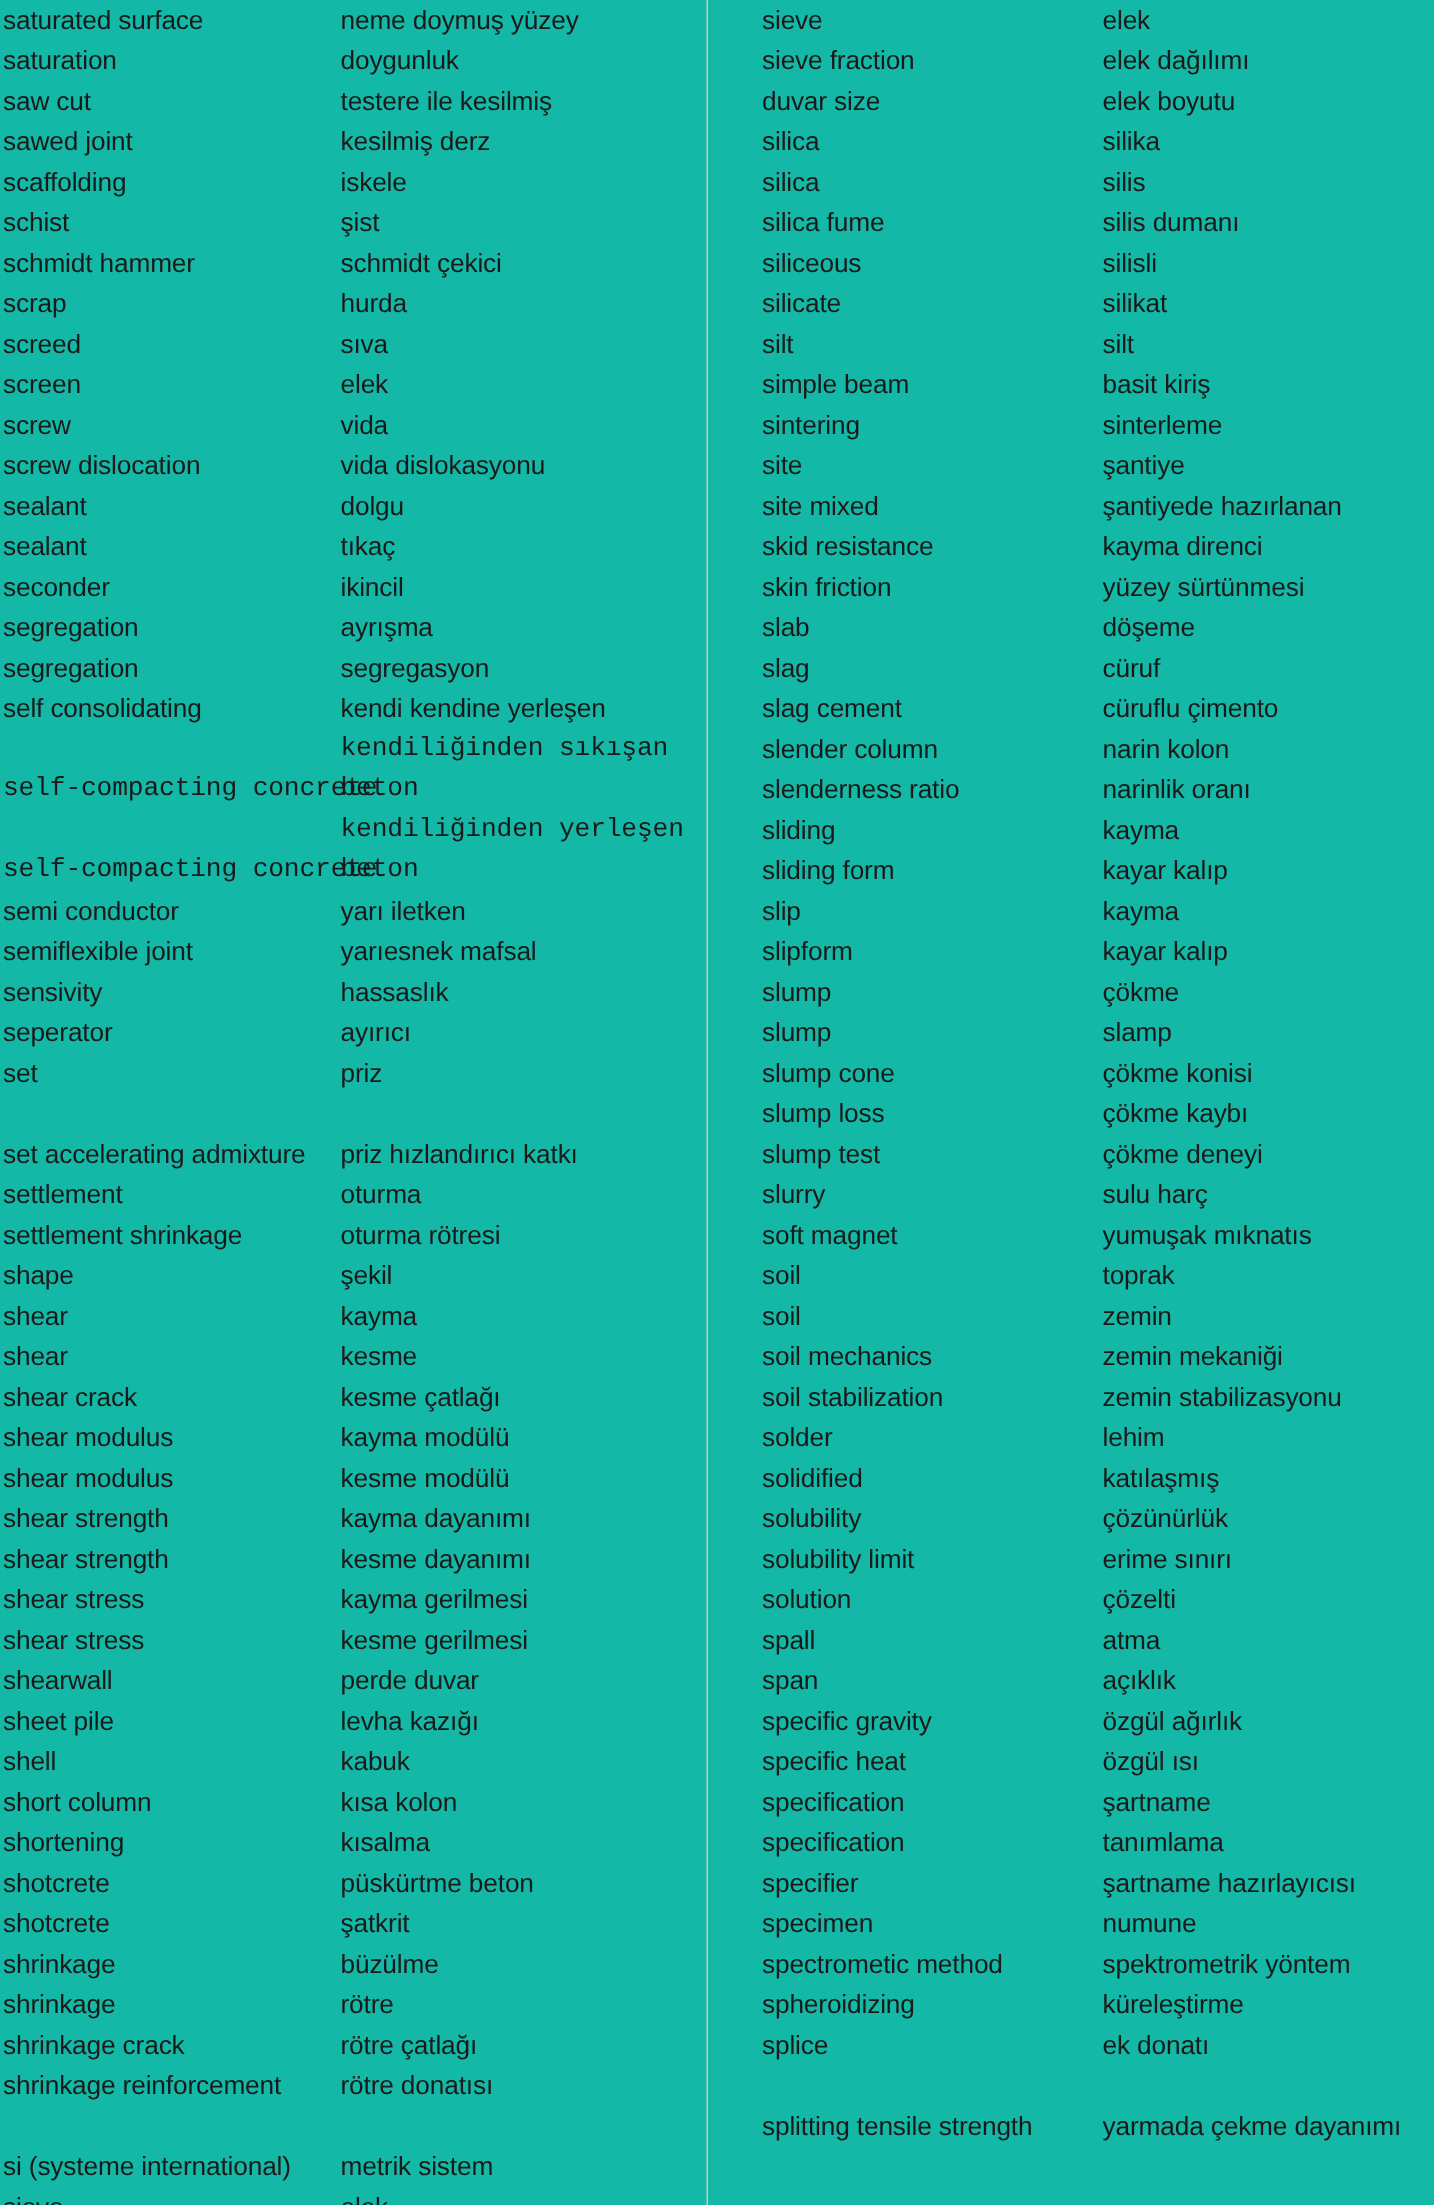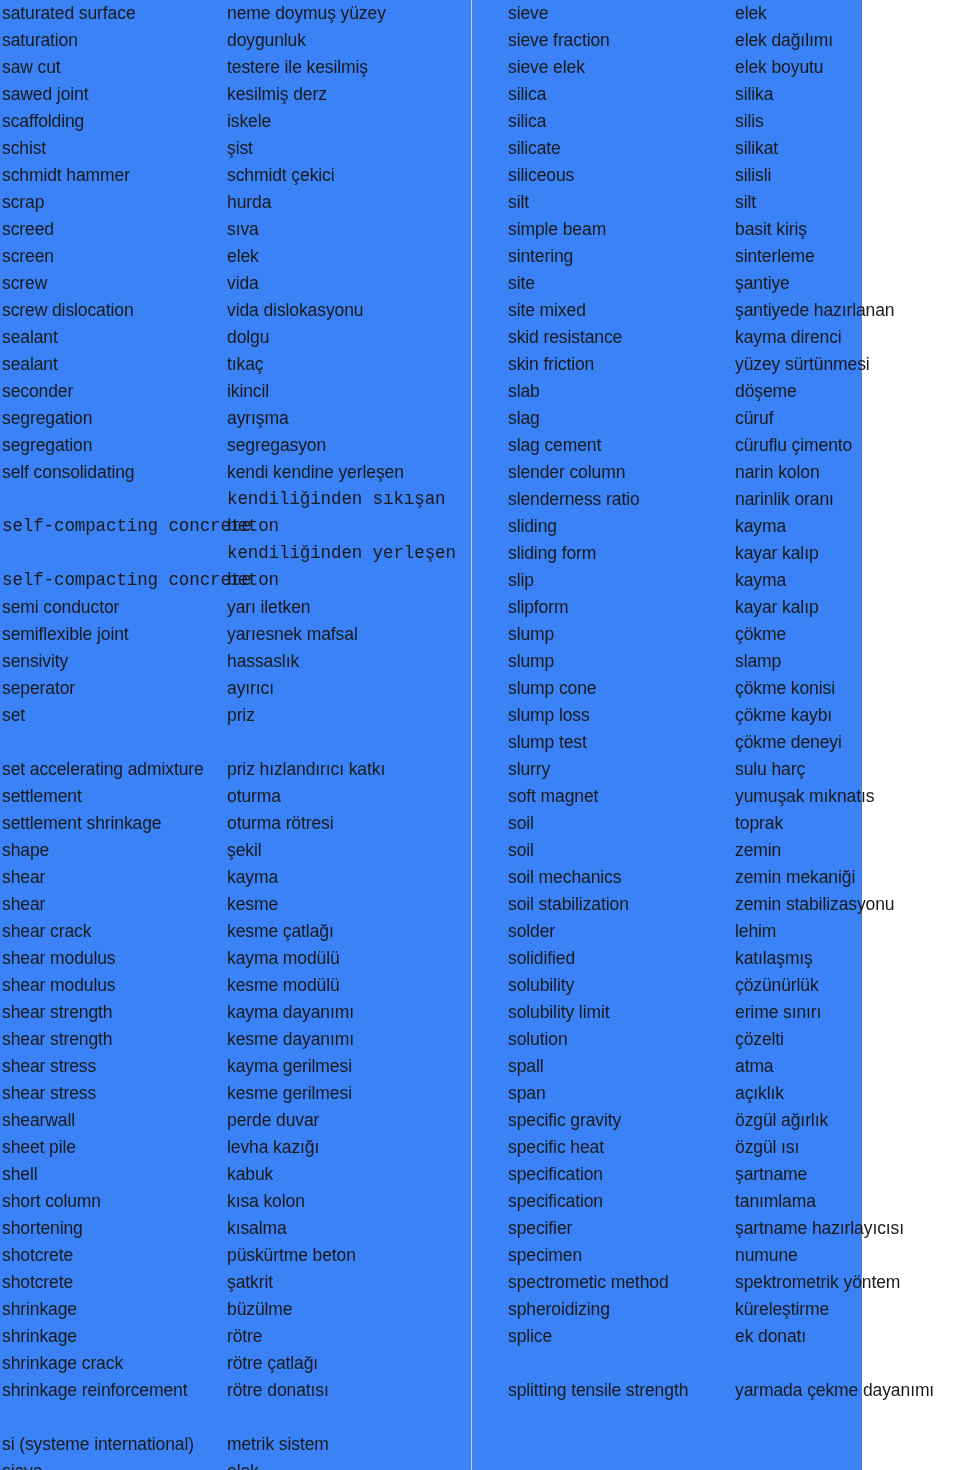--- a/index.html
+++ b/index.html
@@ -10,23 +10,23 @@
   }
   body {
     width: 960px;
     height: 1470px;
     font-family: "Liberation Sans", sans-serif;
     color: #1a1a1a;
     overflow: hidden;
   }
   #page {
     position: relative;
-    width: 862px;
+    width: 956px;
     height: 1470px;
-    background: #3b82f6;
+    background: #14b8a6;
   }
   .divider {
     position: absolute;
     left: 471px;
     top: 0;
     width: 1px;
     height: 1470px;
     background: #c9c9c9;
   }
   .column {
@@ -299,38 +299,42 @@
       <tbody>
           <tr>
             <td class="term-en">sieve</td>
             <td class="term-tr">elek</td>
           </tr>
           <tr>
             <td class="term-en">sieve fraction</td>
             <td class="term-tr">elek dağılımı</td>
           </tr>
           <tr>
-            <td class="term-en">sieve elek</td>
+            <td class="term-en">duvar size</td>
             <td class="term-tr">elek boyutu</td>
           </tr>
           <tr>
             <td class="term-en">silica</td>
             <td class="term-tr">silika</td>
           </tr>
           <tr>
             <td class="term-en">silica</td>
             <td class="term-tr">silis</td>
           </tr>
           <tr>
+            <td class="term-en">silica fume</td>
+            <td class="term-tr">silis dumanı</td>
+          </tr>
+          <tr>
+            <td class="term-en">siliceous</td>
+            <td class="term-tr">silisli</td>
+          </tr>
+          <tr>
             <td class="term-en">silicate</td>
             <td class="term-tr">silikat</td>
-          </tr>
-          <tr>
-            <td class="term-en">siliceous</td>
-            <td class="term-tr">silisli</td>
           </tr>
           <tr>
             <td class="term-en">silt</td>
             <td class="term-tr">silt</td>
           </tr>
           <tr>
             <td class="term-en">simple beam</td>
             <td class="term-tr">basit kiriş</td>
           </tr>
           <tr>

